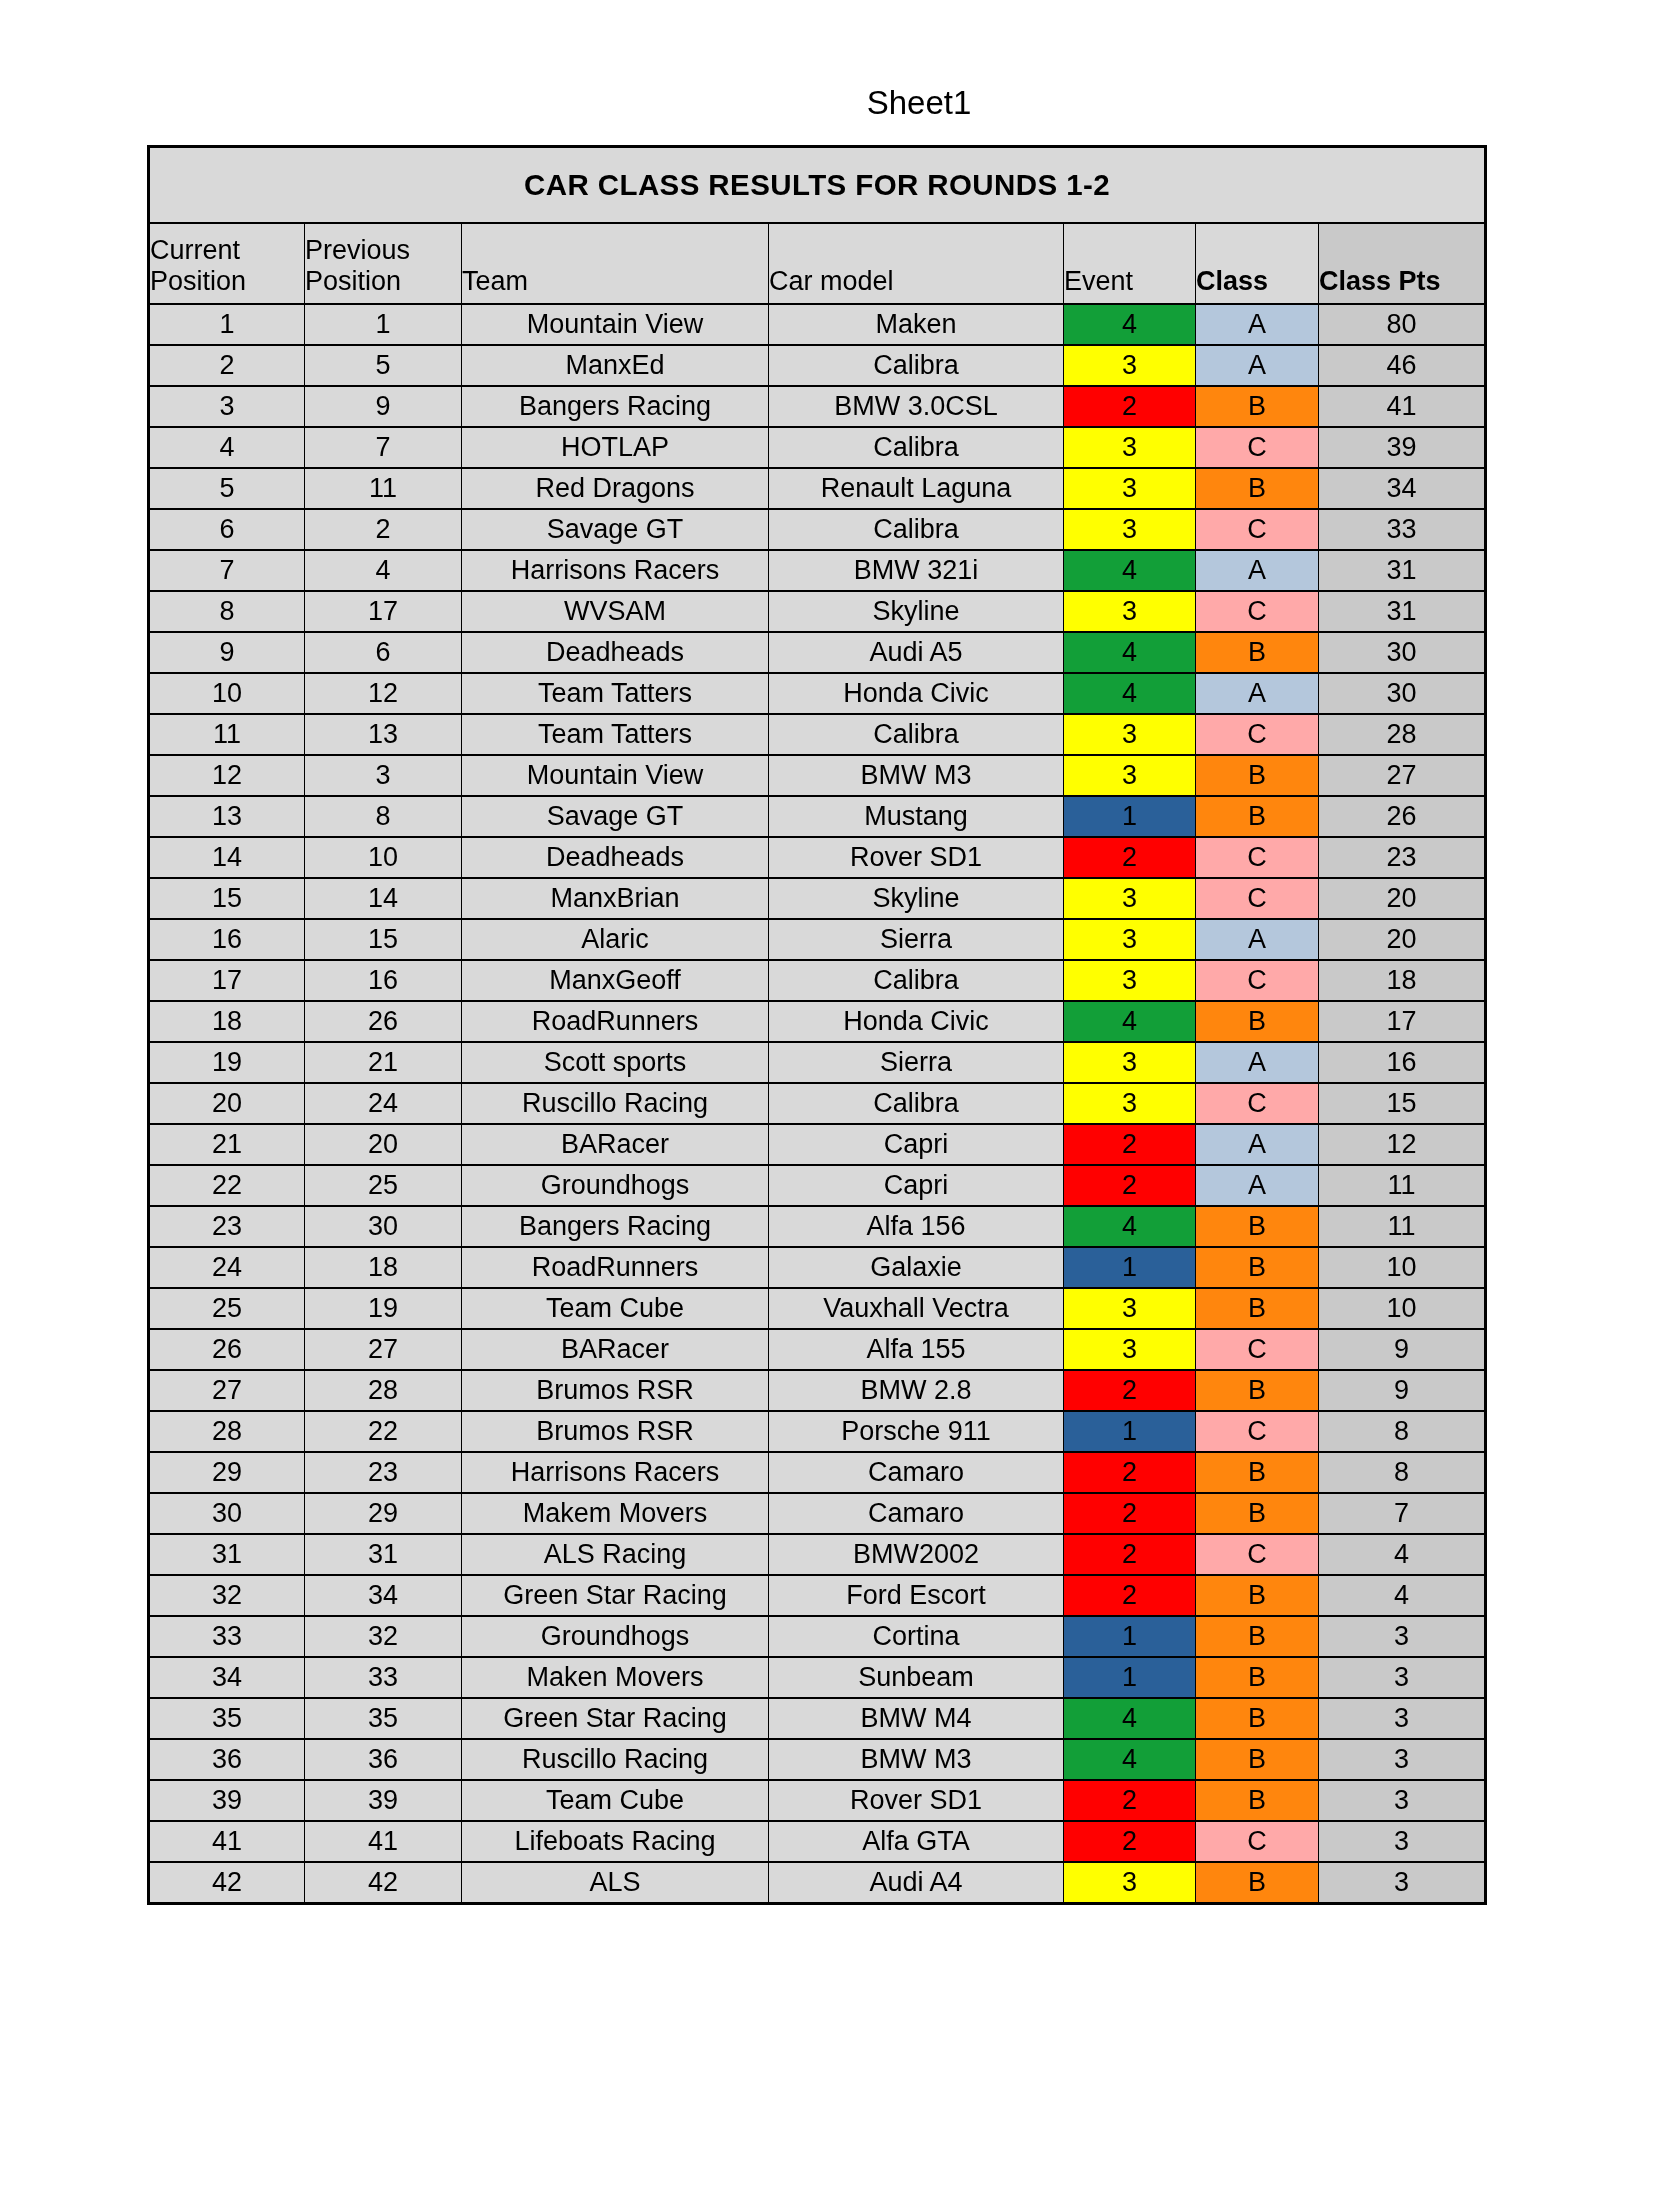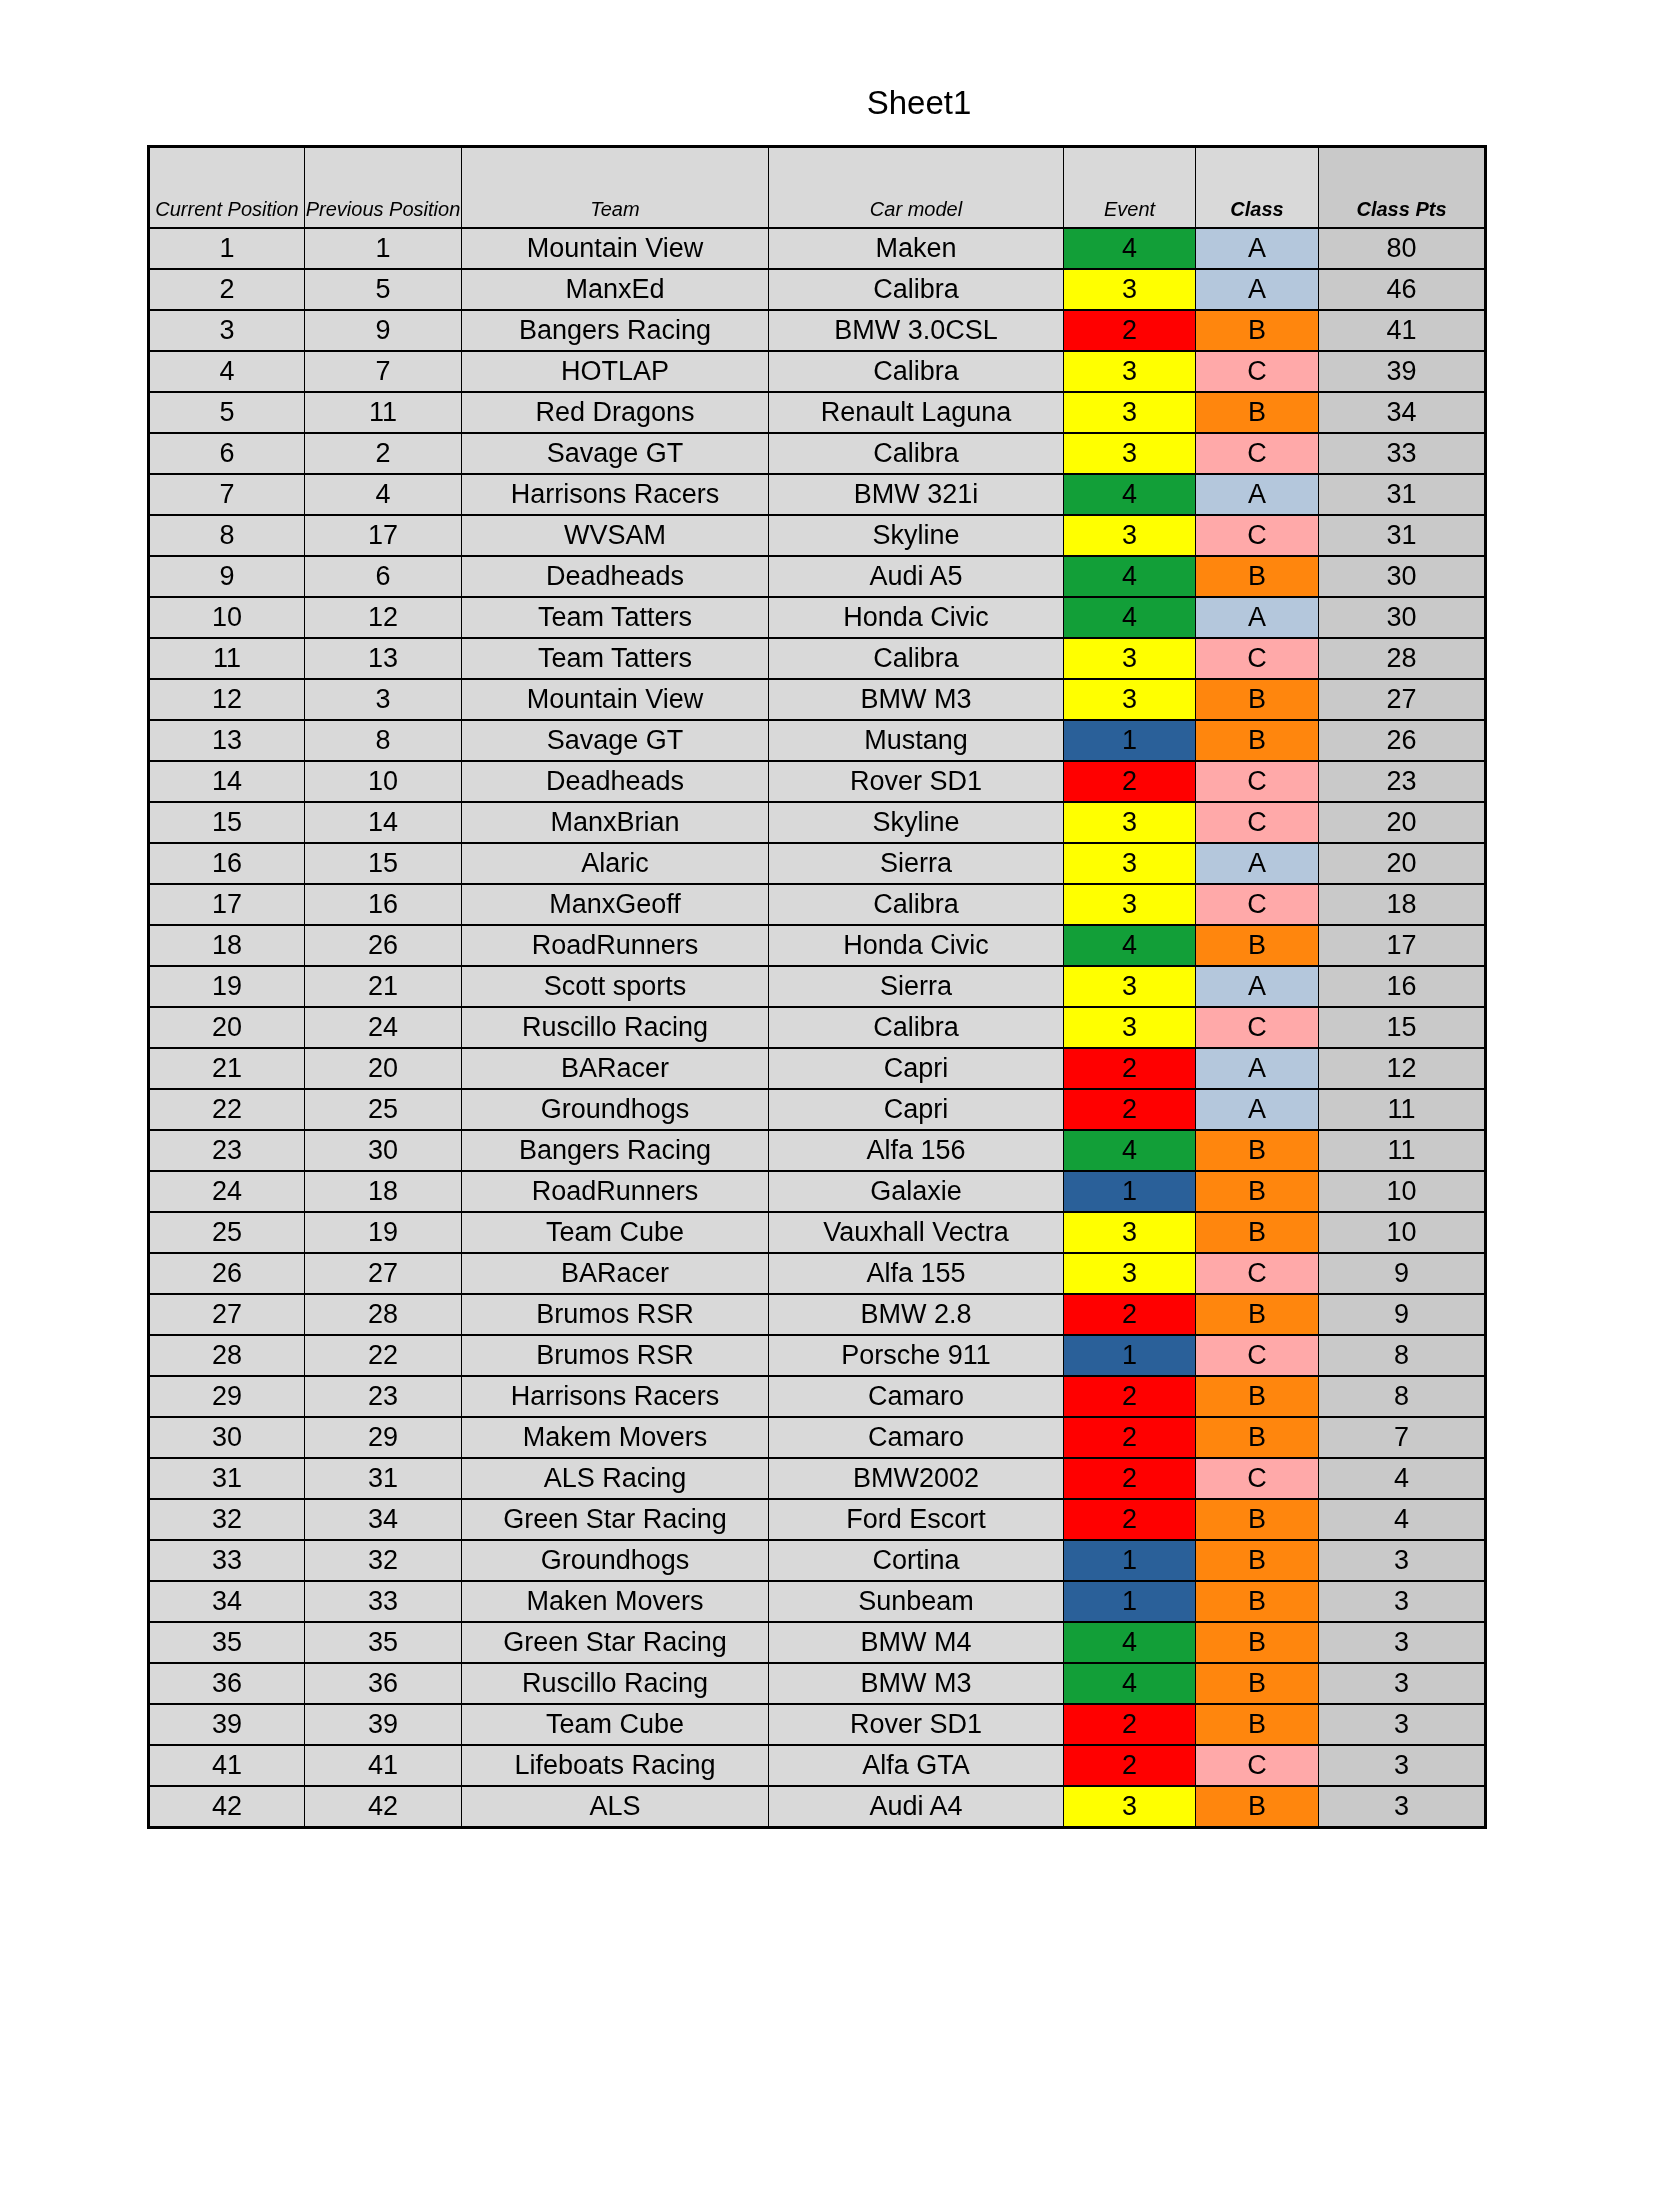--- a/index.html
+++ b/index.html
@@ -46,29 +46,28 @@
     height: 74px;
     font-size: 29.5px;
     font-weight: bold;
     text-align: center;
     vertical-align: middle;
     background: var(--row-bg, #D9D9D9);
     letter-spacing: 0.4px;
   }
   tr.header-row th {
     height: 73px;
-    font-size: 20px;
+    font-size: 27px;
     font-weight: normal;
-    text-align: center;
+    text-align: left;
     vertical-align: bottom;
     padding-bottom: 6.2px;
     background: var(--row-bg, #D9D9D9);
     white-space: normal;
     line-height: 1.15;
-    font-style: italic;
   }
   tr.header-row th:nth-child(6),
   tr.header-row th:nth-child(7) {
     font-weight: bold;
   }
   tr.header-row th:nth-child(7) {
     background: var(--pts-bg, #C9C9C9);
   }
   tbody.rows td {
     height: 39px;
@@ -92,20 +91,23 @@
     <colgroup>
       <col style="width:156px">
       <col style="width:157px">
       <col style="width:307px">
       <col style="width:295px">
       <col style="width:132px">
       <col style="width:123px">
       <col style="width:167px">
     </colgroup>
     <thead>
+      <tr class="title-row">
+        <th colspan="7">CAR CLASS RESULTS FOR ROUNDS 1-2</th>
+      </tr>
       <tr class="header-row">
         <th>Current Position</th>
         <th>Previous Position</th>
         <th>Team</th>
         <th>Car model</th>
         <th>Event</th>
         <th>Class</th>
         <th>Class Pts</th>
       </tr>
     </thead>

